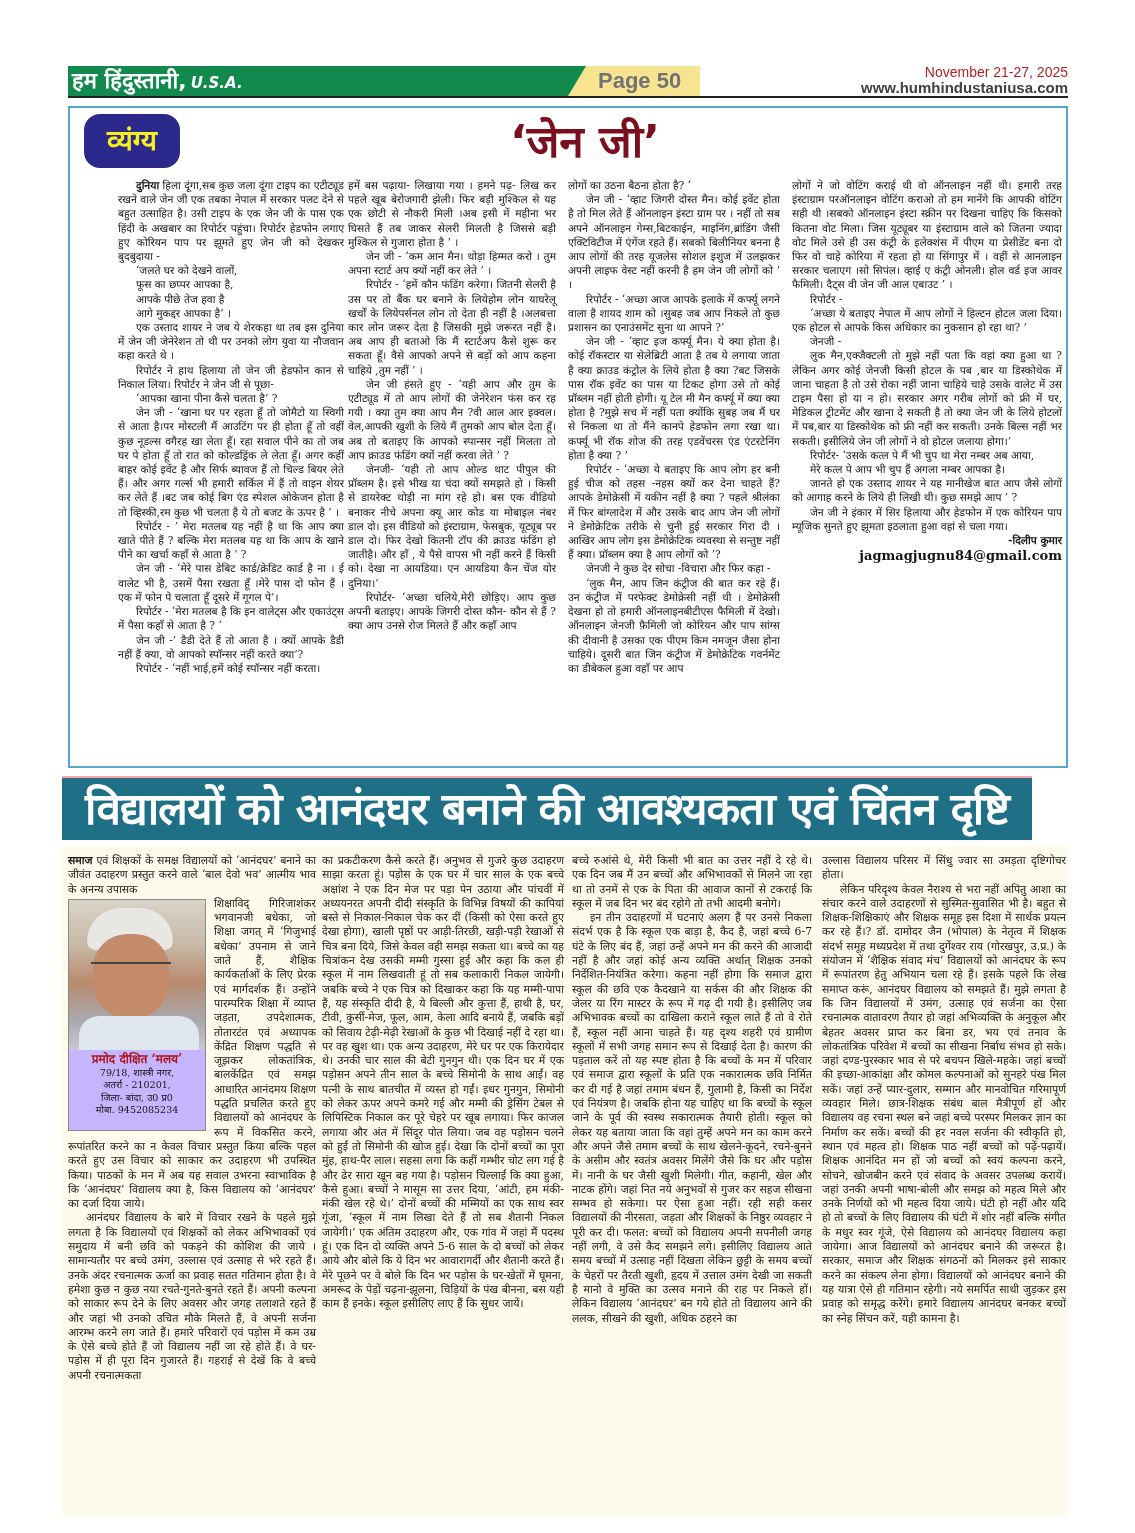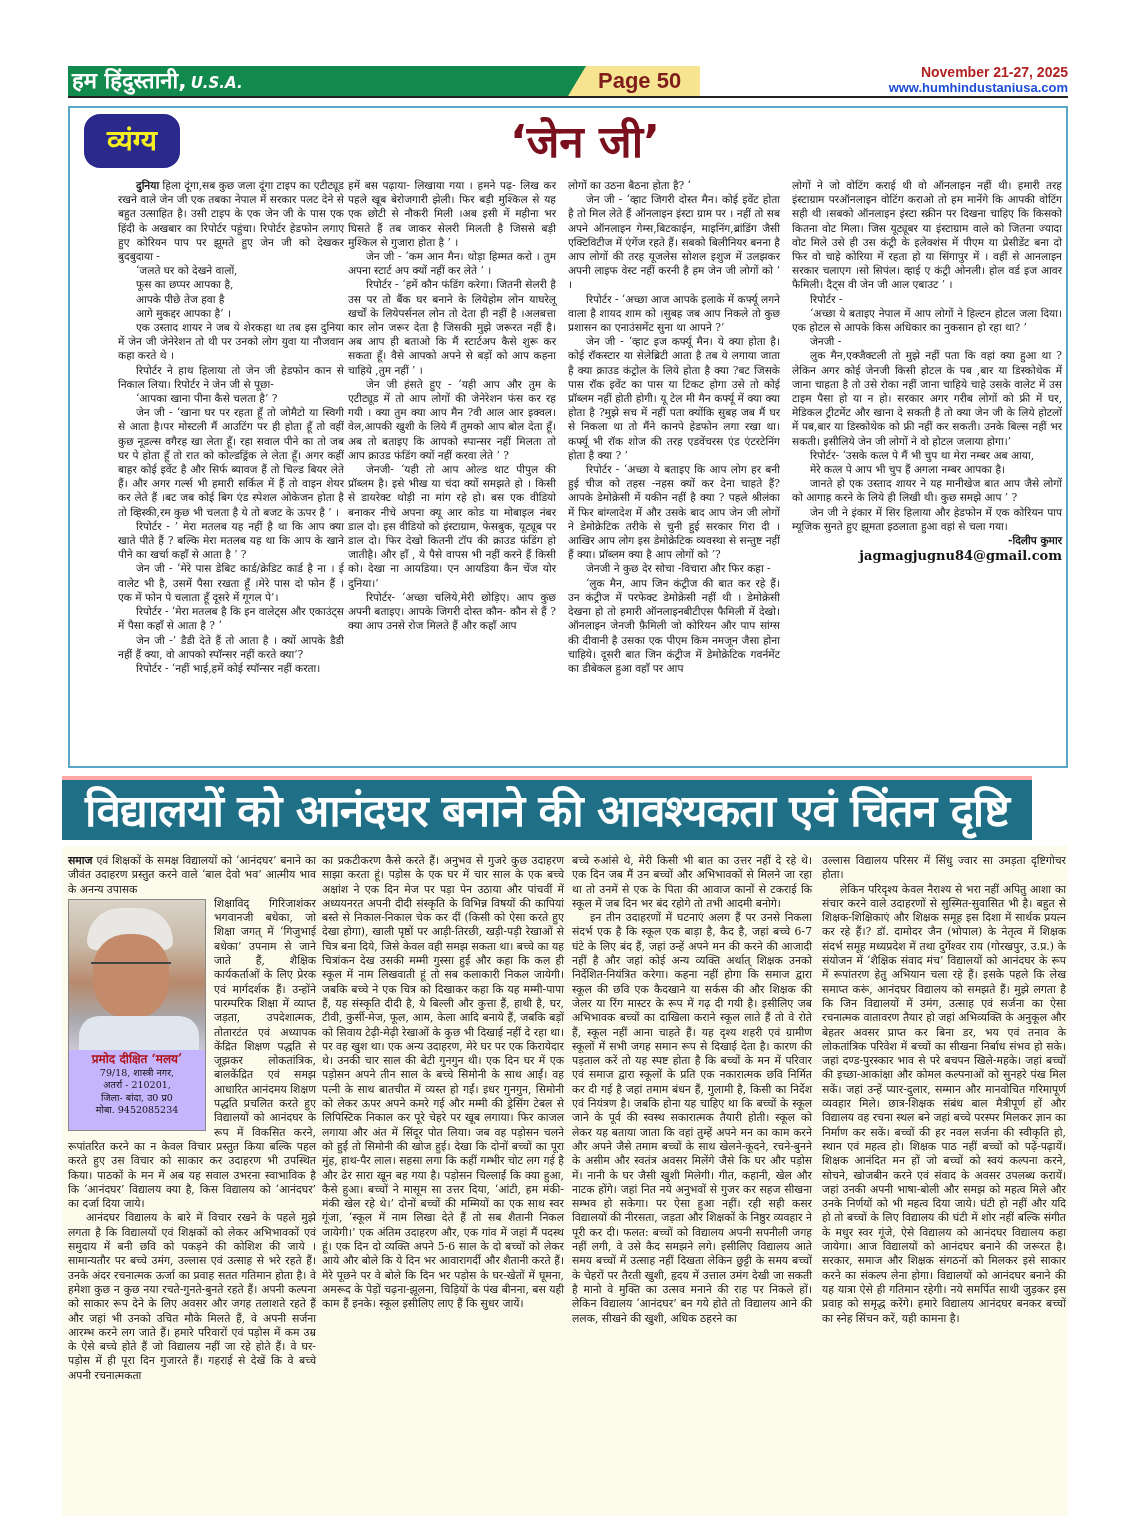--- a/index.html
+++ b/index.html
@@ -5,44 +5,44 @@
   * { box-sizing: border-box; margin: 0; padding: 0; }
   html, body { width: 1135px; height: 1533px; background: #ffffff; overflow: hidden; }
   body { font-family: "DejaVu Serif", serif; color: #111; position: relative; }
 
   
   .masthead { position: absolute; left: 68px; top: 66px; width: 1000px; height: 30px; }
   .mast-green { position: absolute; left: 0; top: 0; width: 525px; height: 30px; background: #128a4e; }
   .mast-title { position: absolute; left: 4px; top: 0; height: 30px; line-height: 30px; color: #fff; font-family: "DejaVu Sans", sans-serif; font-weight: bold; font-size: 22px; white-space: nowrap; }
   .mast-title .usa { font-style: italic; font-size: 15px; margin-left: 4px; }
   .mast-page { position: absolute; left: 500px; top: 0; width: 132px; height: 30px; background: #f6e491; clip-path: polygon(18px 0, 100% 0, 100% 100%, 0 100%); }
-  .mast-page span { position: absolute; left: 30px; top: 0; line-height: 30px; font-family: "Liberation Sans", sans-serif; font-weight: bold; font-size: 22px; color: #7f1d1d; }
+  .mast-page span { position: absolute; left: 30px; top: 0; line-height: 30px; font-family: "Liberation Sans", sans-serif; font-weight: bold; font-size: 22px; color: #737373; }
   .mast-rule { position: absolute; left: 0; top: 30px; width: 1000px; height: 2px; background: #222; }
-  .mast-date { position: absolute; right: 0; top: -2px; text-align: left; font-family: "Liberation Sans", sans-serif; font-weight: bold; font-size: 14px; color: #b22222; line-height: 16px; }
-  .mast-url { position: absolute; right: 0; top: 14px; text-align: right; font-family: "Liberation Sans", sans-serif; font-weight: bold; font-size: 13px; color: #1d4ed8; line-height: 16px; }
+  .mast-date { position: absolute; right: 0; top: -2px; text-align: left; font-family: "Liberation Sans", sans-serif; font-weight: normal; font-size: 14px; color: #b22222; line-height: 16px; }
+  .mast-url { position: absolute; right: 0; top: 14px; text-align: right; font-family: "Liberation Sans", sans-serif; font-weight: bold; font-size: 15px; color: #404040; line-height: 16px; }
 
   
   .satire { position: absolute; left: 68px; top: 106px; width: 1000px; height: 662px; border: 2px solid #5aa6c8; background: #ffffff; padding-left: 20px; }
   .vyangya { position: absolute; left: 14px; top: 6px; width: 96px; height: 54px; background: #2b2a8c; border-radius: 16px; color: #f6ef20; font-family: "DejaVu Sans", sans-serif; font-weight: bold; font-size: 28px; line-height: 54px; text-align: center; }
   .satire-title { position: absolute; left: 440px; top: 4px; font-family: "DejaVu Sans", sans-serif; font-weight: bold; font-size: 44px; color: #7a0f1e; line-height: 60px; white-space: nowrap; }
 
   .col { position: absolute; font-size: 10.6px; line-height: 14.2px; text-align: justify; color: #161616; }
   .col p { text-indent: 18px; }
   .col p.noind { text-indent: 0; }
   .col p.poem { text-indent: 0; padding-left: 18px; }
   .col b.lead { font-weight: bold; }
   .c1 { left: 48px; top: 70px; width: 226px; }
   .c2 { left: 278px; top: 70px; width: 208px; }
   .c3 { left: 498px; top: 70px; width: 212px; }
   .c4 { left: 722px; top: 70px; width: 270px; }
   .byline { text-align: right; font-weight: bold; }
   .email { text-align: right; font-weight: bold; font-size: 13px; margin-top: 2px; }
 
   
-  .headline-bar { position: absolute; left: 62px; top: 776px; width: 970px; height: 64px; background: #1f6f86; border-top: 4px solid #fca5a5; }
+  .headline-bar { position: absolute; left: 62px; top: 776px; width: 970px; height: 64px; background: #1f6f86; border-top: 2px solid #fca5a5; }
   .headline-bar h1 { color: #ffffff; font-family: "DejaVu Sans", sans-serif; font-weight: bold; font-size: 44px; line-height: 62px; text-align: center; white-space: nowrap; letter-spacing: -1px; }
 
   .article2 { position: absolute; left: 62px; top: 846px; width: 1006px; height: 670px; background: #fdfcec; }
   .a2col { position: absolute; top: 8px; font-size: 10.8px; line-height: 14.3px; text-align: justify; color: #161616; }
   .a2col p { text-indent: 18px; }
   .a2col p.noind { text-indent: 0; }
   .a1 { left: 6px; width: 248px; }
   .a2 { left: 260px; width: 242px; }
   .a3 { left: 510px; width: 240px; }
   .a4 { left: 760px; width: 244px; }

